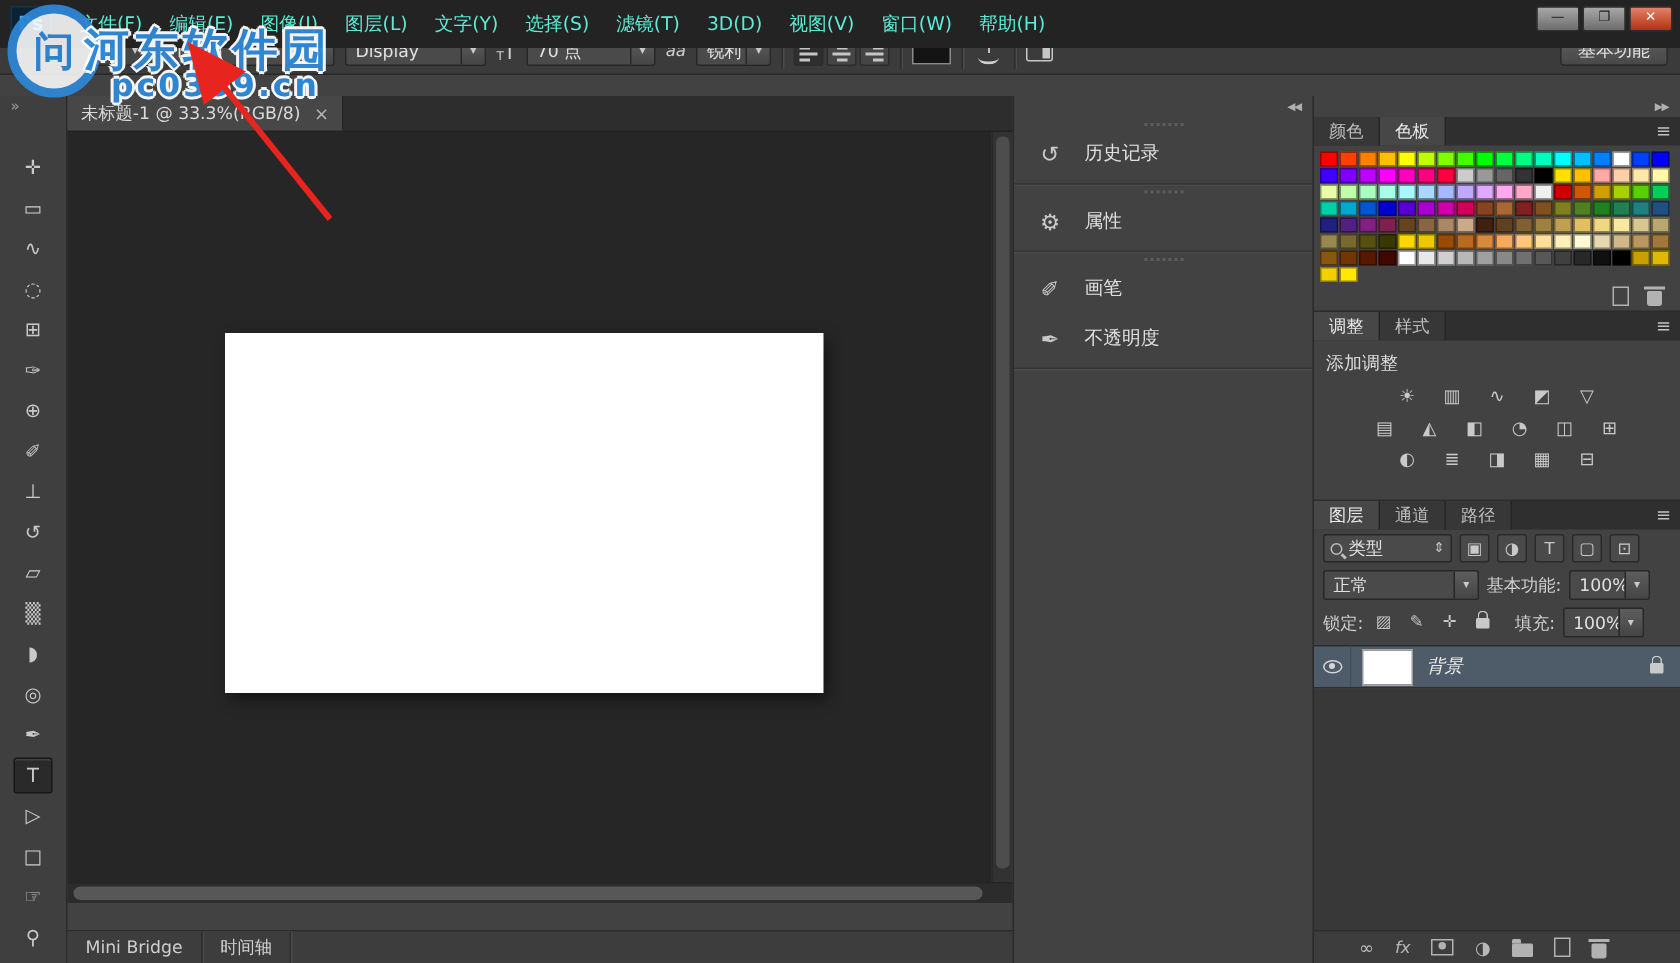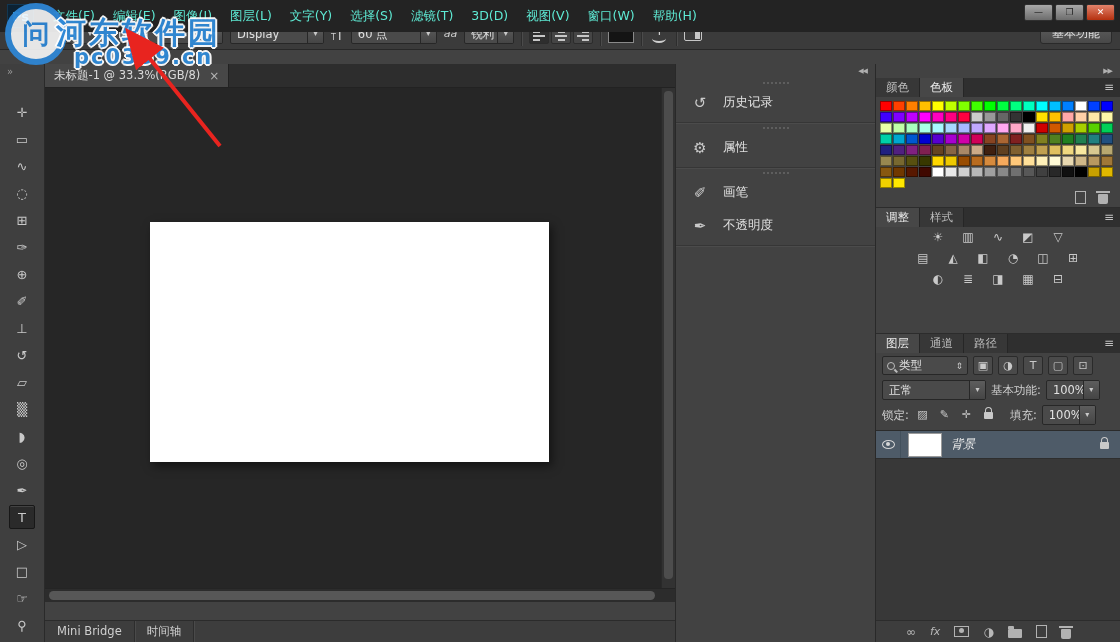--- a/index.html
+++ b/index.html
@@ -167,21 +167,21 @@
     </div>
     <div class="combo w78">
       <span class="combo-text">Display</span>
       <span class="combo-btn">▾</span>
     </div>
     <div class="size-icon">
       <span class="ticon-sm">T</span>
       <span class="ticon-lg">T</span>
     </div>
     <div class="combo w86">
-      <span class="combo-text">60 点</span>
+      <span class="combo-text">70 点</span>
       <span class="combo-btn">▾</span>
     </div>
     <span class="aa-icon">aa</span>
     <div class="combo w58">
       <span class="combo-text">锐利</span>
       <span class="combo-btn">▾</span>
     </div>
     <div class="opt-sep"></div>
     <div class="align-group">
       <div class="align-btn al-l active">
@@ -437,20 +437,21 @@
       </div>
     </div>
 
     <div class="panel2">
       <div class="ptabs">
         <span class="ptab active">调整</span>
         <span class="ptab">样式</span>
         <span class="ptab-fill"></span>
         <span class="panel-menu">≡</span>
       </div>
+      <div class="adj-title">添加调整</div>
       <div class="adj-row">
         <span class="adj-icon">☀</span>
         <span class="adj-icon">▥</span>
         <span class="adj-icon">∿</span>
         <span class="adj-icon">◩</span>
         <span class="adj-icon">▽</span>
       </div>
       <div class="adj-row">
         <span class="adj-icon">▤</span>
         <span class="adj-icon">◭</span>

